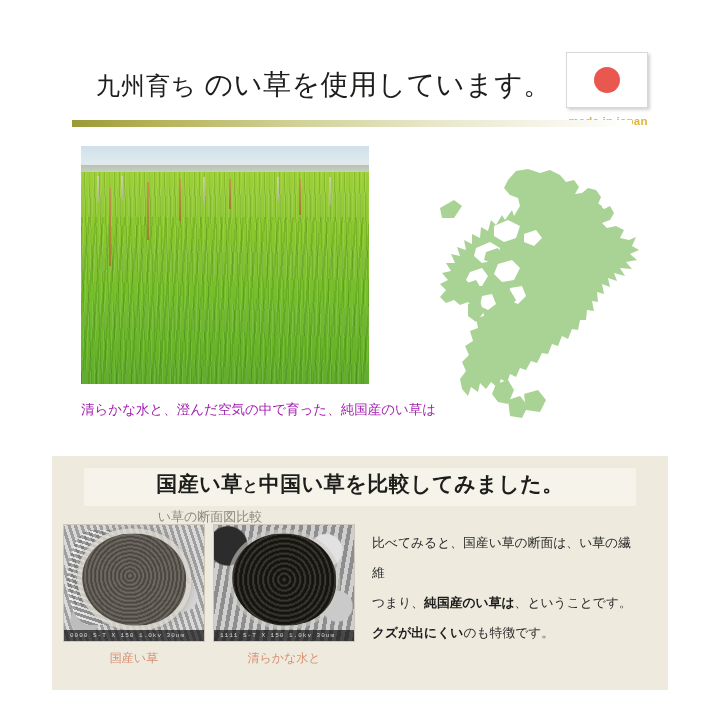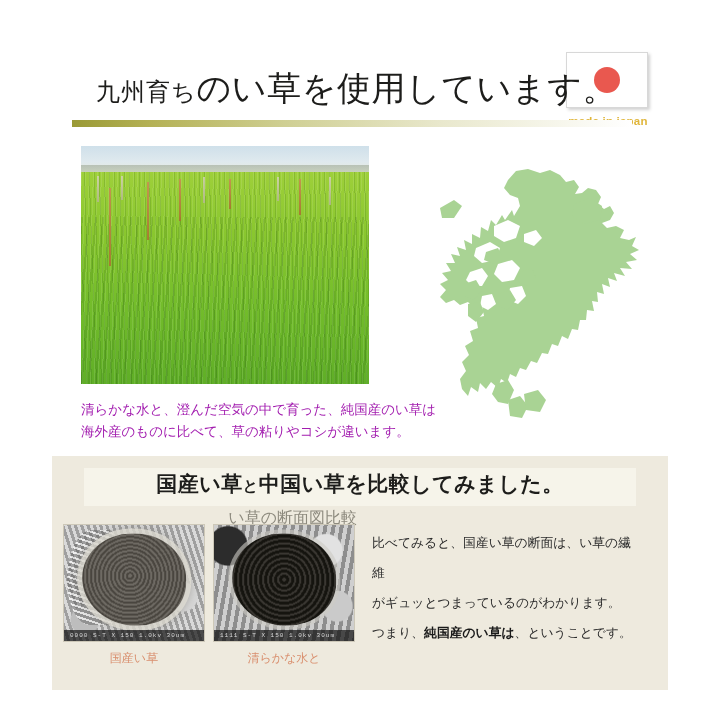--- a/index.html
+++ b/index.html
@@ -59,23 +59,24 @@
     top: 66px;
     white-space: nowrap;
     color: #1d1d1b;
   }
   #heading-strong {
     font-size: 24px;
     font-weight: 300;
     letter-spacing: 1px;
   }
   #heading-rest {
-    font-size: 34px;
+    font-size: 28px;
     font-weight: 300;
     letter-spacing: .5px;
+    margin-left: 8px;
   }
   #heading-rule {
     position: absolute;
     left: 72px;
     top: 120px;
     width: 560px;
     height: 7px;
     background: linear-gradient(to right, #9a9a36 0%, #b4b155 14%, #cfcf93 38%, #e9e8cd 66%, #ffffff 100%);
   }
 
@@ -171,22 +172,22 @@
     letter-spacing: .5px;
     color: #1d1d1b;
   }
   #comparison-headline .small { font-size: 15px; }
 
   #cross-section-label {
     position: absolute;
     left: 63px;
     top: 508px;
     width: 294px;
-    text-align: right;
-    font-size: 16px;
+    text-align: center;
+    font-size: 13px;
     color: #8d8a7e;
   }
 
   .micro-photo {
     position: absolute;
     top: 524px;
     width: 142px;
     height: 118px;
     overflow: hidden;
     border: 1px solid #cdc8b8;
@@ -303,21 +304,20 @@
   <div class="stake" style="left:98px; top:33px; height:42px;"></div>
   <div class="stake thin" style="left:122px; top:31px; height:26px;"></div>
   <div class="stake" style="left:148px; top:33px; height:30px;"></div>
   <div class="stake thin" style="left:196px; top:31px; height:24px;"></div>
   <div class="stake" style="left:218px; top:33px; height:36px;"></div>
   <div class="stake thin" style="left:248px; top:31px; height:28px;"></div>
 </div>
 
 <div id="grass-caption">
   <div>清らかな水と、澄んだ空気の中で育った、純国産のい草は</div>
-  <div>海外産のものに比べて、草の粘りやコシが違います。</div>
 </div>
 
 <div id="kyushu-map">
   <svg viewBox="0 0 240 252" xmlns="http://www.w3.org/2000/svg" aria-hidden="true">
     <g fill="#a9d394">
       <path d="M92 3 L104 1 L116 5 L126 2 L136 7 L142 14 L150 12 L155 19 L151 26
                L158 25 L164 20 L172 22 L177 29 L174 36 L180 41 L186 38 L190 45
                L186 52 L178 55 L183 60 L192 58 L200 62 L196 70 L205 72 L212 69
                L208 78 L215 82 L206 86 L213 92 L202 94 L208 101 L196 100 L201 108
                L190 105 L193 113 L184 110 L186 119 L178 116 L180 126 L173 124
@@ -381,15 +381,15 @@
   <div class="micro-strip">
     <span>1111  S-T  X 150  1.0kv  30um</span>
   </div>
 </div>
 
 <div class="micro-caption" id="micro-caption-domestic">国産い草</div>
 <div class="micro-caption" id="micro-caption-chinese">清らかな水と</div>
 
 <div id="comparison-body">
   <div>比べてみると、国産い草の断面は、い草の繊維</div>
-  <div>がギュッとつまっているのがわかります。</div>
   <div><span>つまり、</span><b>純国産のい草は</b><span>、ということです。</span></div>
+  <div><b>クズが出にくい</b><span>のも特徴です。</span></div>
 </div>
 
 </body></html>

